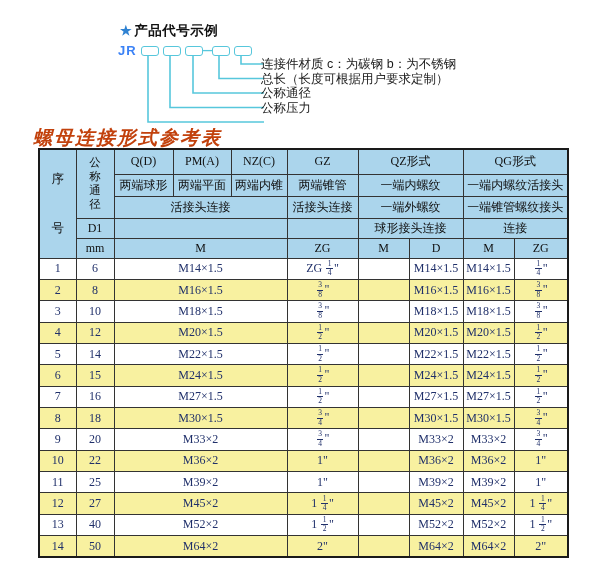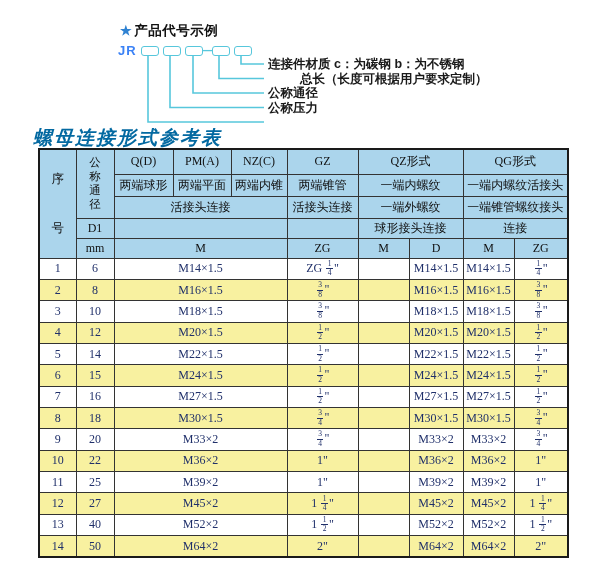--- a/index.html
+++ b/index.html
@@ -7,25 +7,25 @@
     width:600px;height:567px;position:relative;background:#ffffff;
     font-family:"Liberation Sans",sans-serif;overflow:hidden;
   }
   
   .diagram-title{position:absolute;left:120px;top:22px;font-size:13.5px;font-weight:bold;color:#111;letter-spacing:0.5px;}
   .diagram-title .star{color:#2f82d2;margin-right:2px;font-size:13px;}
   .jr-prefix{position:absolute;left:118px;top:43px;font-size:13px;font-weight:bold;color:#3b82f6;letter-spacing:1px;}
   .code-box{position:absolute;top:46px;width:16px;height:8px;border:1.6px solid #57c7dc;border-radius:3px;background:#fff;}
   .code-sep{position:absolute;left:202px;top:42px;color:#57c7dc;font-weight:bold;font-size:13px;}
   .lines-svg{position:absolute;left:0;top:0;pointer-events:none;}
-  .diag-label{position:absolute;left:268px;font-size:12.5px;font-weight:bold;color:#1a1a1a;white-space:nowrap;line-height:14px;}
+  .diag-label{position:absolute;left:261px;font-size:12.5px;font-weight:normal;color:#1a1a1a;white-space:nowrap;line-height:14px;}
   
   .table-title{
     position:absolute;left:33px;top:125px;font-family:"DejaVu Serif","Liberation Serif",serif;
-    font-size:19px;font-weight:bold;font-style:italic;color:#0369a1;letter-spacing:2px;margin:0;
+    font-size:19px;font-weight:bold;font-style:italic;color:#c2410c;letter-spacing:2px;margin:0;
   }
   
   .ref-table{
     position:absolute;left:38px;top:148px;width:529px;
     border-collapse:collapse;table-layout:fixed;
     border:2px solid #1a1a1a;
     font-family:"Liberation Serif",serif;
   }
   .ref-table td,.ref-table th{
     border:1px solid #333;text-align:center;vertical-align:middle;
@@ -62,21 +62,21 @@
   <g fill="none" stroke="#57c7dc" stroke-width="1.6">
     <polyline points="241,55 241,64 264,64"></polyline>
     <polyline points="219,55 219,78.5 264,78.5"></polyline>
     <polyline points="193,55 193,93 264,93"></polyline>
     <polyline points="170,55 170,107.5 264,107.5"></polyline>
     <polyline points="148,55 148,122 264,122"></polyline>
   </g>
 </svg>
 
 <div class="diag-label" style="top:57px;">连接件材质  c：为碳钢  b：为不锈钢</div>
-<div class="diag-label" style="top:71.5px;margin-left:32px;">总长（长度可根据用户要求定制）</div>
+<div class="diag-label" style="top:71.5px;">总长（长度可根据用户要求定制）</div>
 <div class="diag-label" style="top:86px;">公称通径</div>
 <div class="diag-label" style="top:100.5px;">公称压力</div>
 <div class="diag-label" style="top:115px;margin-top:40px;">连接形式：见金属软管常用结构形式表</div>
 
 <h1 class="table-title">螺母连接形式参考表</h1>
 
 <table class="ref-table">
   <colgroup>
     <col style="width:37px">
       <col style="width:38px">

